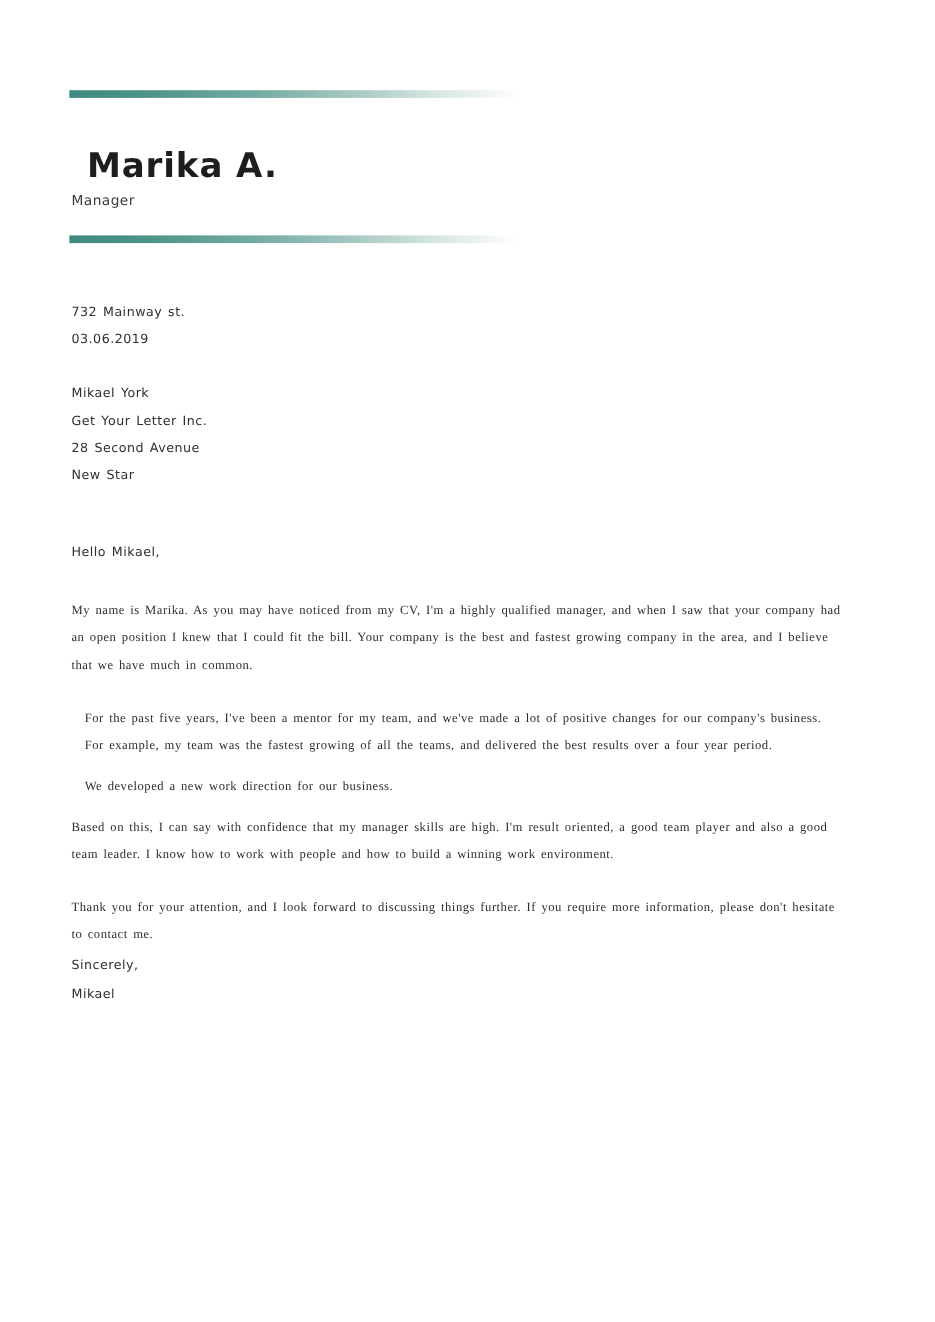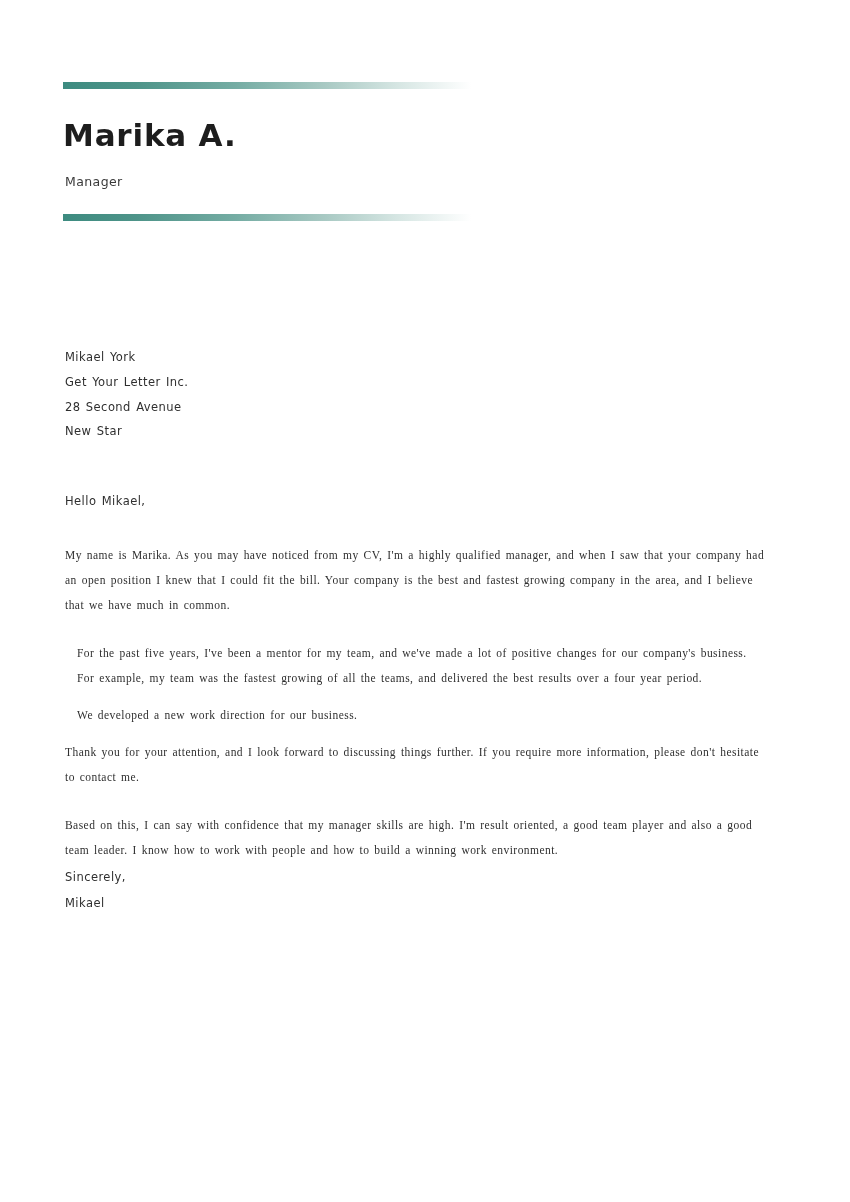--- a/index.html
+++ b/index.html
@@ -37,21 +37,21 @@
                 #d6e6e3 82%,
                 #ffffff 100%);
   }
   .rule-top    { top: 82px; }
   .rule-bottom { top: 214px; }
 
   .name {
     position: absolute;
     left: 63px;
     top: 118px;
-    margin: 0;
+    margin: 16px;
     font-size: 31px;
     font-weight: 700;
     letter-spacing: 0.8px;
     color: #1d1d1d;
     line-height: 1.1;
   }
 
   .jobtitle {
     position: absolute;
     left: 65px;
@@ -151,36 +151,40 @@
 
   <div class="rule rule-top"></div>
 
   <h1 class="name">Marika A.</h1>
 
   <div class="jobtitle">Manager</div>
 
 
   <div class="rule rule-bottom"></div>
 
+  <div class="meta">
+    <div>732 Mainway st.</div>
+    <div>03.06.2019</div>
+  </div>
 
   <div class="recipient">
     <div>Mikael York</div>
     <div>Get Your Letter Inc.</div>
     <div>28 Second Avenue</div>
     <div>New Star</div>
   </div>
 
   <div class="salutation">Hello Mikael,</div>
 
   <div class="body">
     <p>My name is Marika. As you may have noticed from my CV, I'm a highly qualified manager, and when I saw that your company had an open position I knew that I could fit the bill. Your company is the best and fastest growing company in the area, and I believe that we have much in common.</p>
     <p class="tight">For the past five years, I've been a mentor for my team, and we've made a lot of positive changes for our company's business. For example, my team was the fastest growing of all the teams, and delivered the best results over a four year period.</p>
     <p class="tight">We developed a new work direction for our business.</p>
+    <p>Based on this, I can say with confidence that my manager skills are high. I'm result oriented, a good team player and also a good team leader. I know how to work with people and how to build a winning work environment.</p>
     <p>Thank you for your attention, and I look forward to discussing things further. If you require more information, please don't hesitate to contact me.</p>
-    <p>Based on this, I can say with confidence that my manager skills are high. I'm result oriented, a good team player and also a good team leader. I know how to work with people and how to build a winning work environment.</p>
   </div>
 
   <div class="closing">
     <div>Sincerely,</div>
     <div>Mikael</div>
   </div>
 
 </div>
 
 </body></html>

